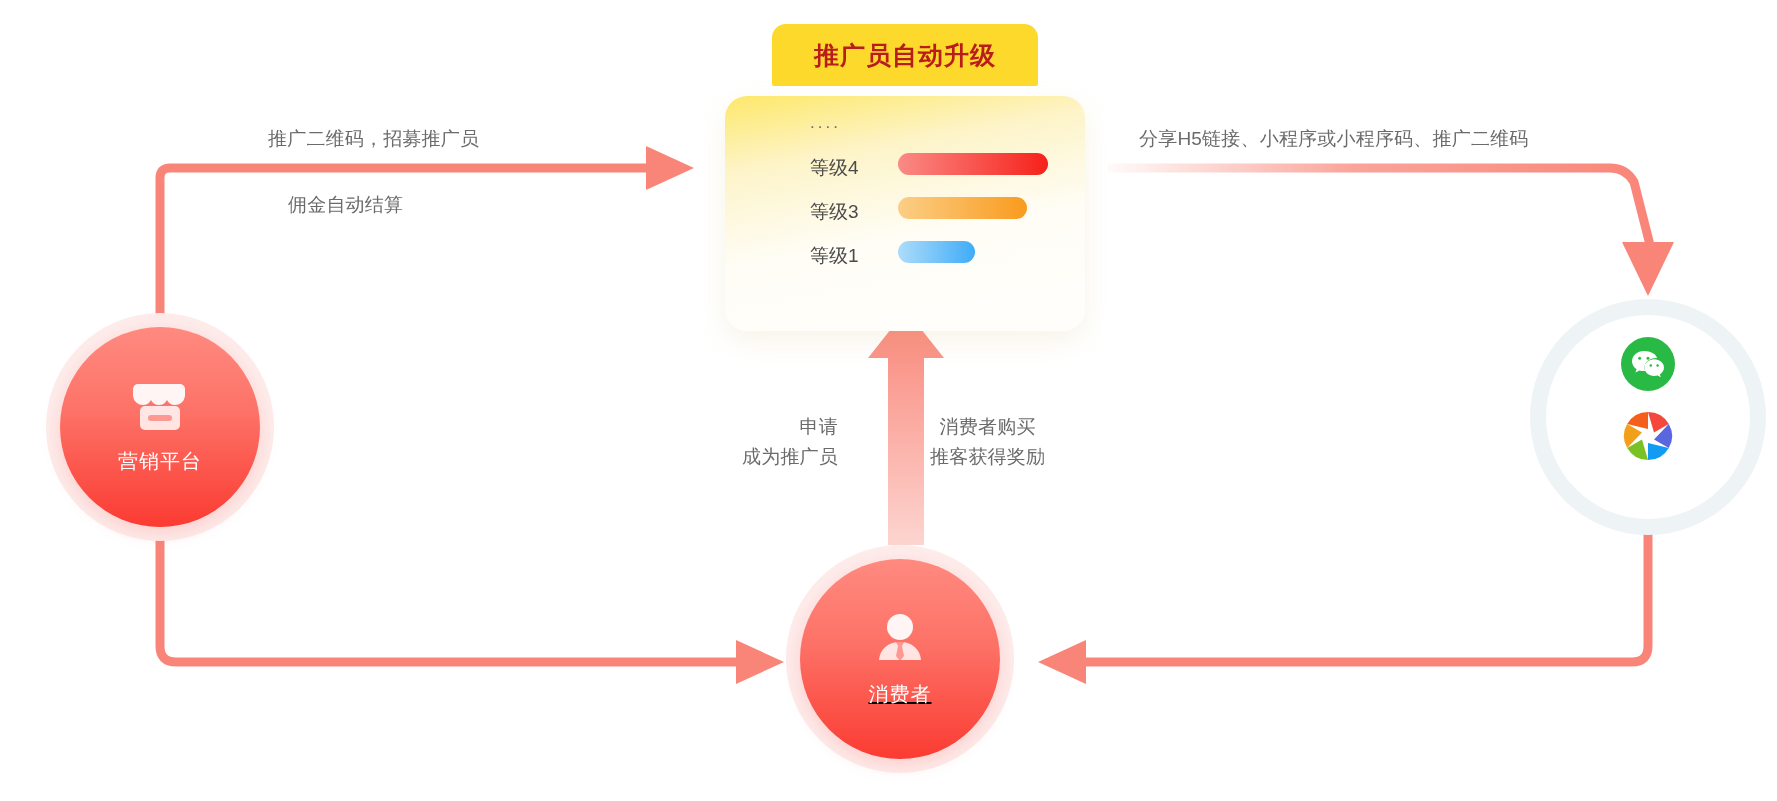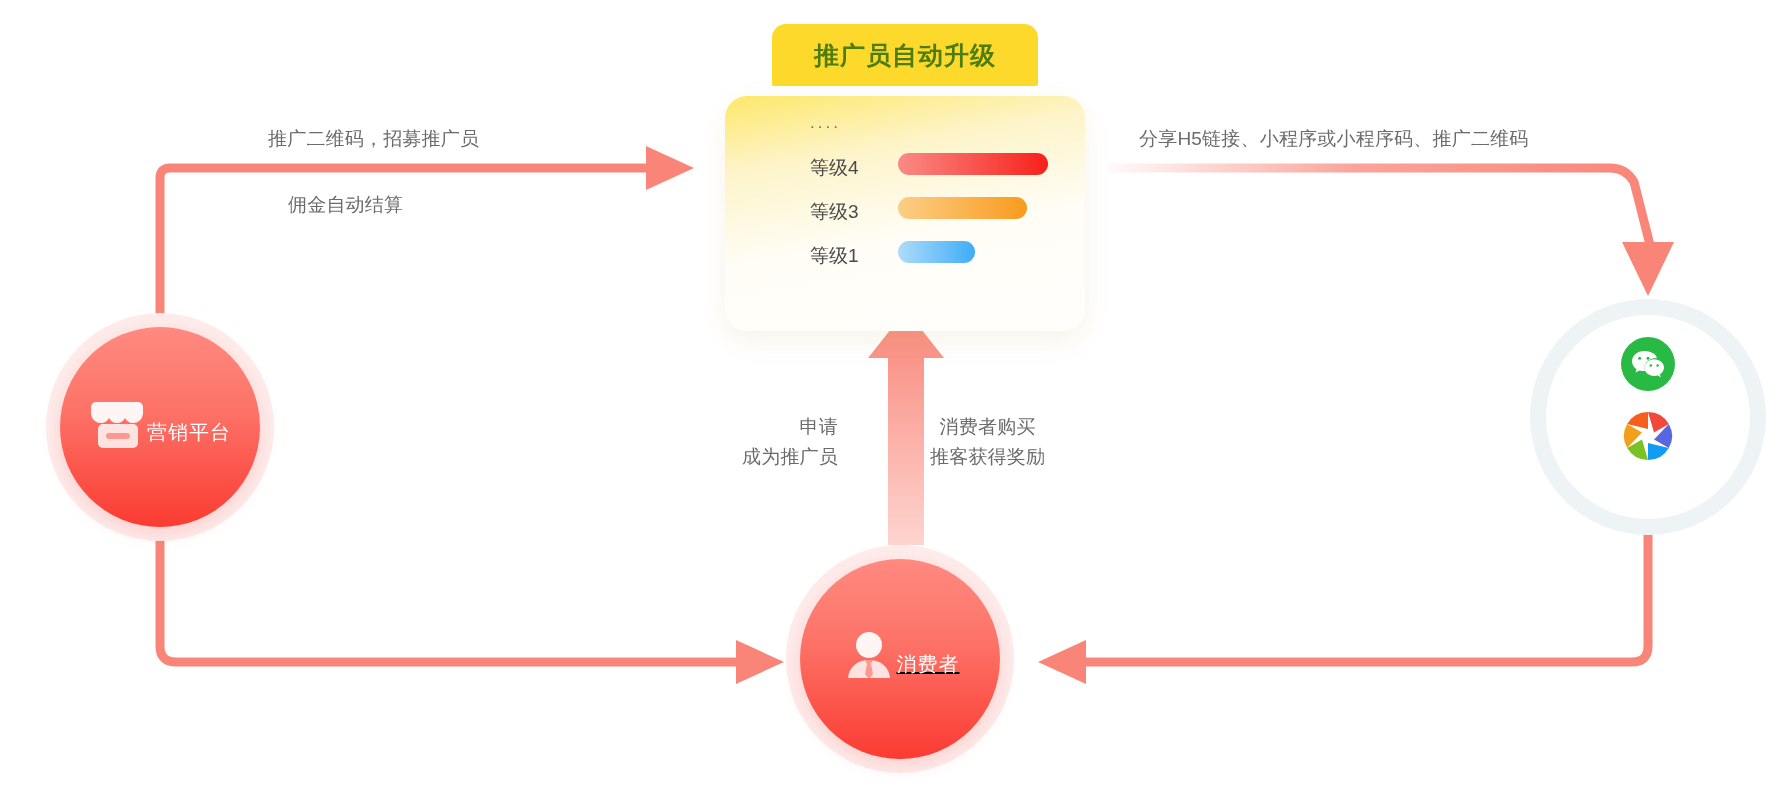--- a/index.html
+++ b/index.html
@@ -25,21 +25,21 @@
   .node-halo{
     position:absolute;
     border-radius:50%;
     background:#fdeceb;
   }
   .node-core{
     position:absolute;
     border-radius:50%;
     background:linear-gradient(180deg,#ff8a80 0%,#fd7267 42%,#fb3b32 100%);
     display:flex;
-    flex-direction:row;
+    flex-direction:column;
     align-items:center;
     justify-content:center;
     box-shadow:0 6px 18px rgba(250,80,70,.18);
   }
   .node-core .node-text{
     color:#ffffff;
     font-size:20px;
     letter-spacing:1px;
     margin-top:10px;
   }
@@ -72,21 +72,21 @@
     background:linear-gradient(170deg,#fde86a 0%,#fdf4c9 26%,#fffdf6 58%,#fffefb 100%);
     box-shadow:0 10px 26px rgba(205,185,110,.16);
     overflow:hidden;
   }
   #card-banner{
     position:absolute;
     left:772px;top:24px;width:266px;height:62px;
     background:#fcd92b;
     border-radius:14px 14px 2px 2px;
     display:flex;align-items:center;justify-content:center;
-    color:#4d7c0f;
+    color:#b91c1c;
     font-size:25px;
     font-weight:bold;
     letter-spacing:1px;
     z-index:3;
   }
   #card-dots{
     position:absolute;left:810px;top:118px;
     letter-spacing:3px;color:#6f6f6f;font-size:17px;line-height:10px;
     z-index:4;
   }

